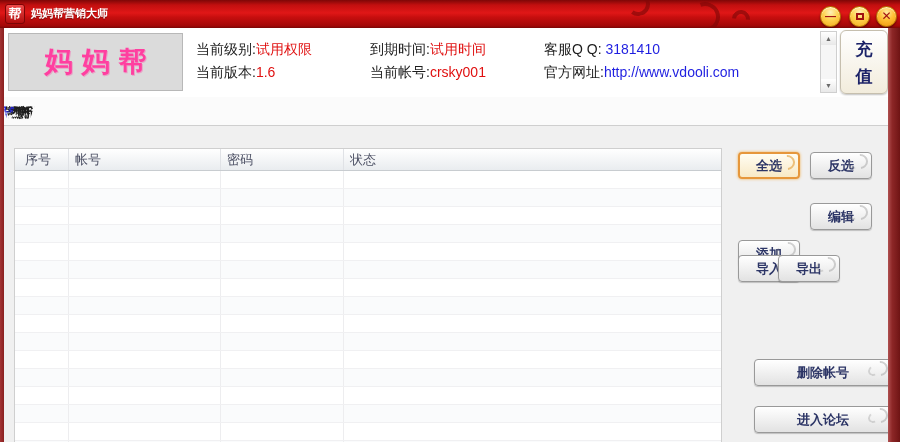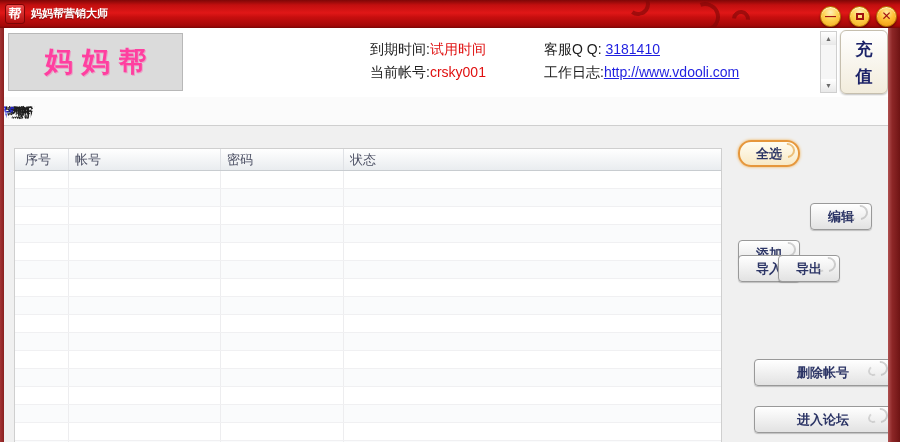--- a/index.html
+++ b/index.html
@@ -40,21 +40,21 @@
   
   .header { position:absolute; left:4px; top:28px; width:884px; height:69px;
     background:#ffffff; z-index:30; }
   .logo-box { position:absolute; left:4px; top:5px; width:175px; height:58px;
     background:#dbdbdb; border:1px solid #b8b8b8;
     display:flex; align-items:center; justify-content:center; }
   .logo-text { color:#ff3fa0; font-size:28px; font-weight:bold; letter-spacing:9px;
     padding-left:9px; text-shadow:1px 1px 0 rgba(255,63,160,.35); }
   .info-col { position:absolute; top:10px; font-size:14px; color:#1c1c1c; line-height:23px; white-space:nowrap; }
   .info-col .val { color:#e01010; }
-  .info-col a { color:#1f1fe0; text-decoration:underline; cursor:pointer; }
+  .info-col a { color:#1f1fe0; cursor:pointer; }
   .col1 { left:192px; } .col2 { left:366px; } .col3 { left:540px; }
 
   .mini-scroll { position:absolute; left:816px; top:3px; width:17px; height:62px;
     background:#f6f6f6; border:1px solid #cfcfcf; }
   .mini-scroll .arr { position:absolute; left:0; width:15px; height:13px; text-align:center;
     font-size:7px; color:#6a6a6a; line-height:13px; background:linear-gradient(#ffffff,#e8e8e8);
     cursor:pointer; }
   .mini-scroll .arr.up { top:0; } .mini-scroll .arr.down { bottom:0; }
 
   .recharge-btn { position:absolute; left:836px; top:2px; width:48px; height:64px;
@@ -109,21 +109,21 @@
     border-left-color:transparent; border-bottom-color:transparent; transform:rotate(40deg); }
   .act-btn::before { content:''; position:absolute; top:6px; right:13px; width:6px; height:6px;
     border:2px solid rgba(140,140,140,.30); border-radius:50%;
     border-right-color:transparent; border-top-color:transparent; transform:rotate(15deg); }
   .act-btn.focused { border:2px solid #e6973c; line-height:23px;
     background:linear-gradient(#fffdf2,#f8e9c6); box-shadow:0 0 3px #f0b050; }
   .act-btn.focused::after { border-color:rgba(225,150,40,.55);
     border-left-color:transparent; border-bottom-color:transparent; }
   .act-btn.wide { width:138px; }
 
-  .b-selall { left:734px; top:14px;border-radius:13px; }
+  .b-selall { left:734px; top:26px; }
   .b-invert { left:806px; top:26px; }
   .b-add    { left:734px; top:77px;margin-top:37px; }
   .b-edit   { left:806px; top:77px; }
   .b-import { left:734px; top:129px; }
   .b-export { left:774px; top:129px; }
   .b-del    { left:750px; top:233px; }
   .b-forum  { left:750px; top:280px; }
 </style>
 </head>
 <body>
@@ -139,27 +139,31 @@
     <div class="winbtn min">—</div>
     <div class="winbtn max"><span class="sq"></span></div>
     <div class="winbtn close">✕</div>
   </div>
 
   <div class="header">
     <div class="logo-box">
       <span class="logo-text">妈妈帮</span>
     </div>
 
+    <div class="info-col col1">
+      <div><span>当前级别:</span><span class="val">试用权限</span></div>
+      <div><span>当前版本:</span><span class="val">1.6</span></div>
+    </div>
     <div class="info-col col2">
       <div><span>到期时间:</span><span class="val">试用时间</span></div>
       <div><span>当前帐号:</span><span class="val">crsky001</span></div>
     </div>
     <div class="info-col col3">
       <div><span>客服Q Q:</span> <a>3181410</a></div>
-      <div><span>工作日志:</span><a>http://www.vdooli.com</a></div>
+      <div><span>官方网址:</span><a>http://www.vdooli.com</a></div>
     </div>
 
     <div class="mini-scroll">
       <div class="arr up">▲</div>
       <div class="arr down">▼</div>
     </div>
     <div class="recharge-btn">
         <div>充</div>
         <div>值</div>
       </div>
@@ -325,20 +329,21 @@
           <div class="tr">
             <div class="td"></div>
             <div class="td"></div>
             <div class="td"></div>
             <div class="td"></div>
           </div>
         </div>
     </div>
 
     <button class="act-btn focused b-selall">全选</button>
+    <button class="act-btn b-invert">反选</button>
     <button class="act-btn b-add">添加</button>
     <button class="act-btn b-edit">编辑</button>
     <button class="act-btn b-import">导入</button>
     <button class="act-btn b-export">导出</button>
     <button class="act-btn wide b-del">删除帐号</button>
     <button class="act-btn wide b-forum">进入论坛</button>
   </div>
 
   <div class="border-left"></div>
   <div class="border-right"></div>

